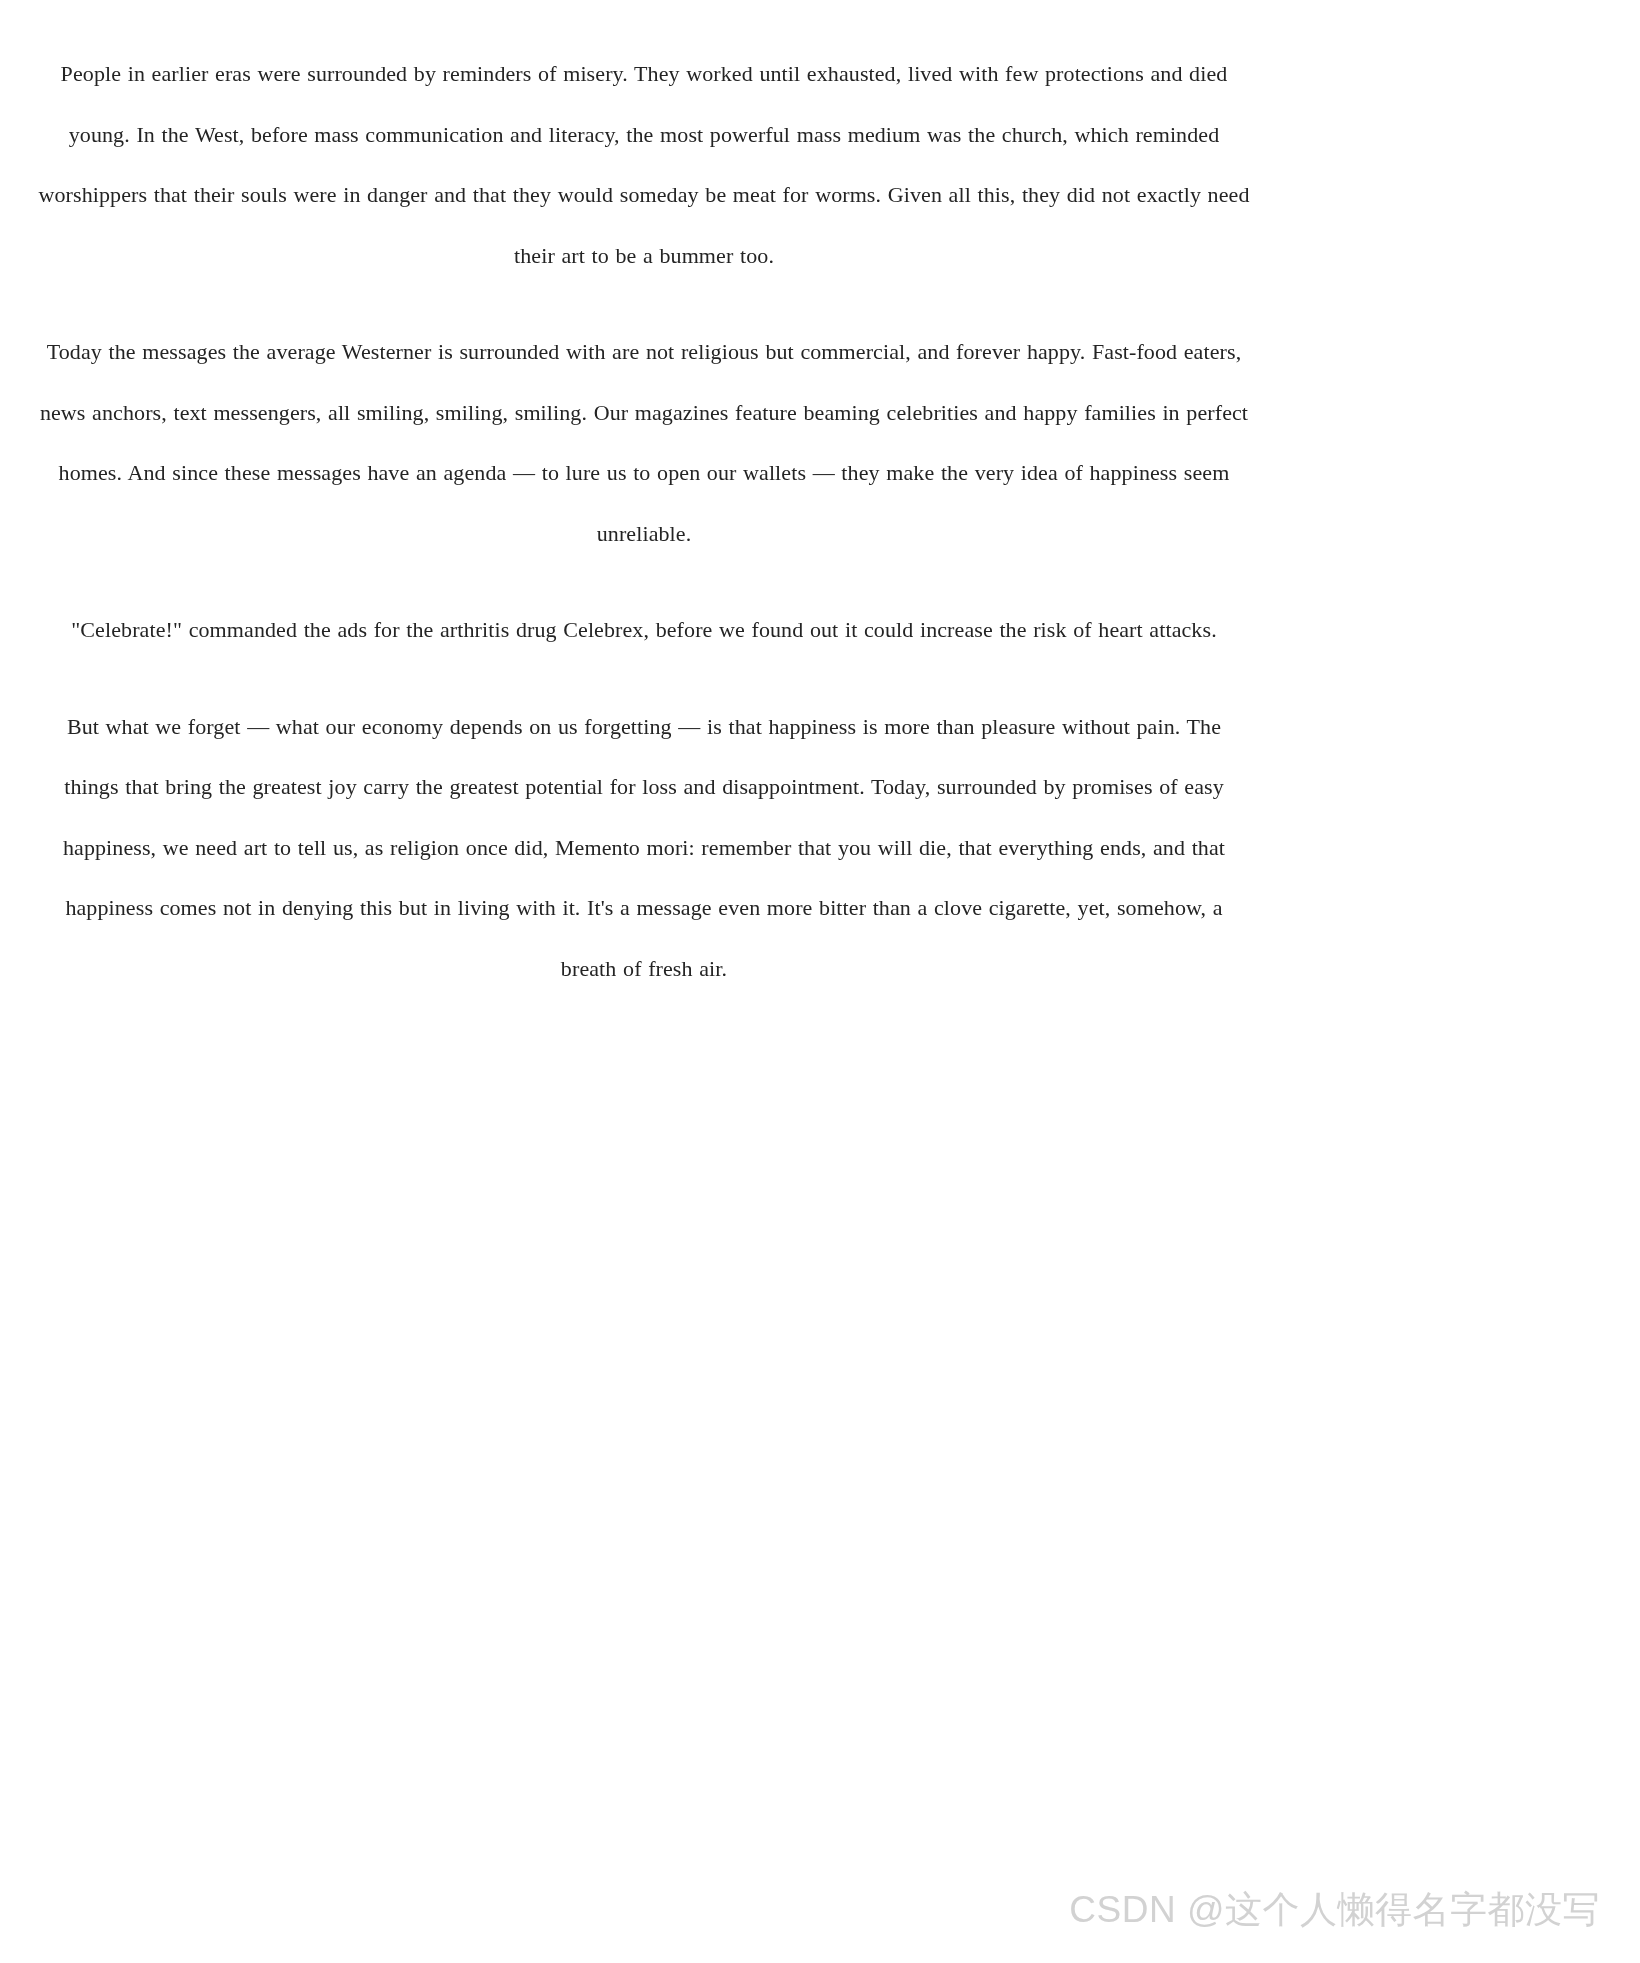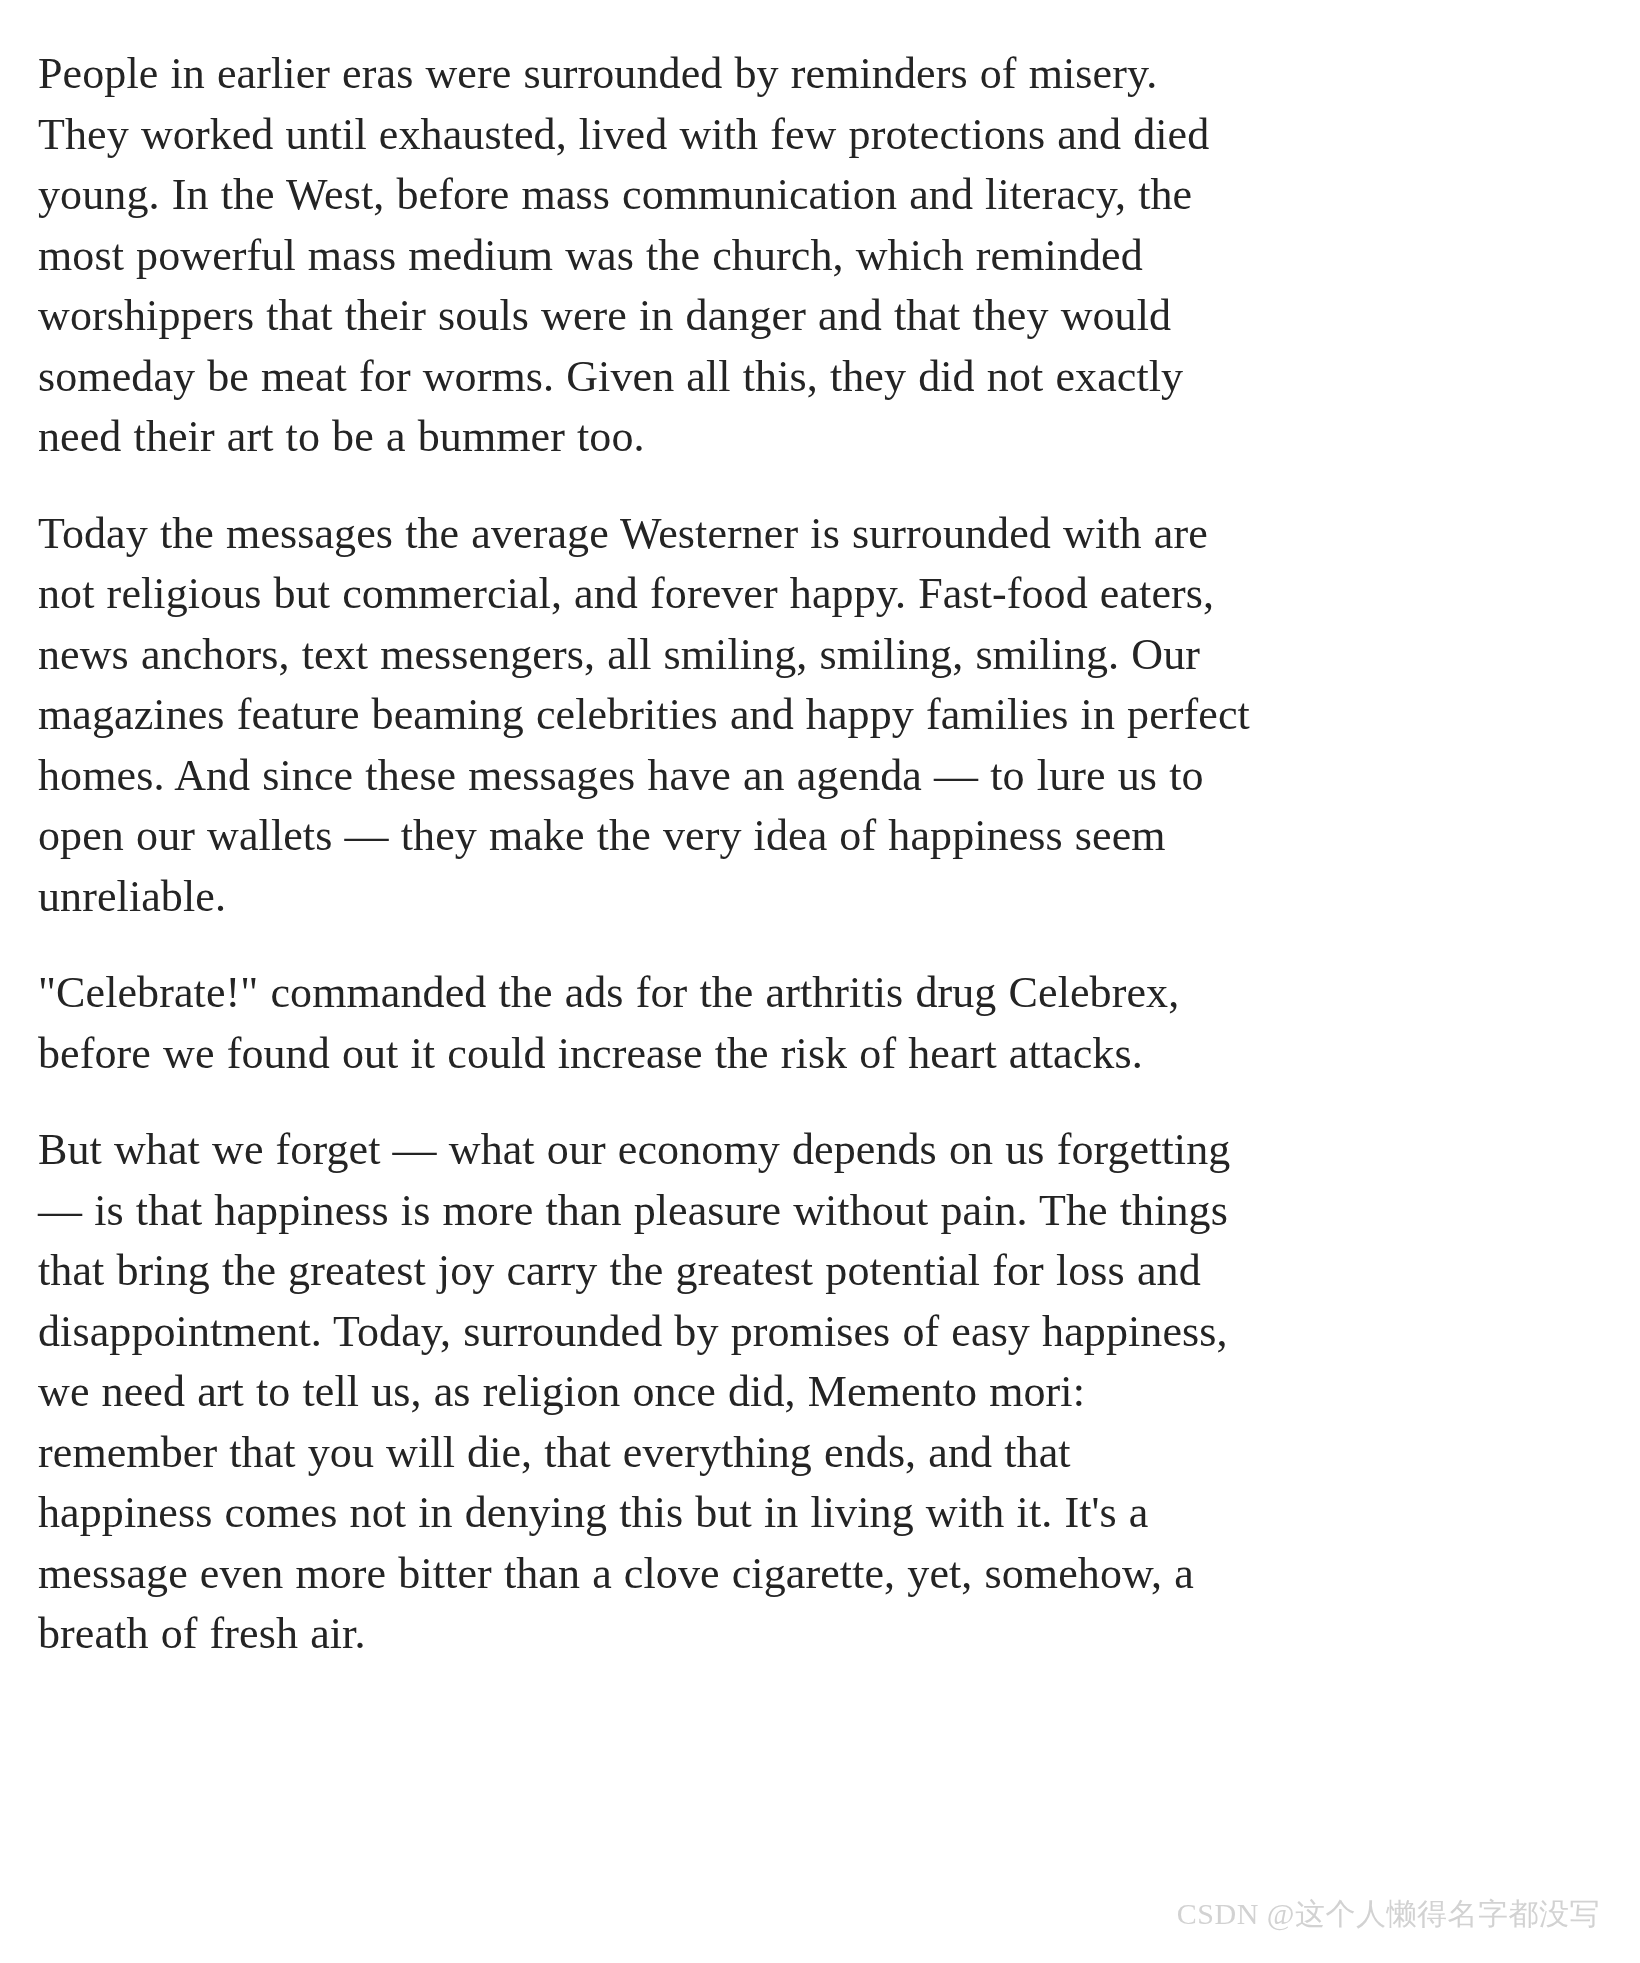--- a/index.html
+++ b/index.html
@@ -11,32 +11,33 @@
     position: relative;
     min-height: 1963px;
     font-family: "Liberation Serif", "DejaVu Serif", serif;
   }
   .article {
     width: 1250px;
     padding: 44px 0 0 38px;
     color: #242424;
   }
   .article p {
-    font-size: 44px;
+    font-size: 22px;
     line-height: 60.5px;
     letter-spacing: 0.1px;
     margin-bottom: 36px;
     word-spacing: 1px;
+    text-align: center;
   }
   .watermark {
     position: absolute;
     right: 40px;
     bottom: 28px;
-    font-family: Liberation Serif, serif;
-    font-size: 30px;
+    font-family: Liberation Sans, sans-serif;
+    font-size: 37px;
     color: #d2d2d2;
     letter-spacing: 0.5px;
     white-space: nowrap;
   }
 </style>
 </head>
 <body>
 
 <main class="article">
   <p>People in earlier eras were surrounded by reminders of misery. They worked until exhausted, lived with few protections and died young. In the West, before mass communication and literacy, the most powerful mass medium was the church, which reminded worshippers that their souls were in danger and that they would someday be meat for worms. Given all this, they did not exactly need their art to be a bummer too.</p>

